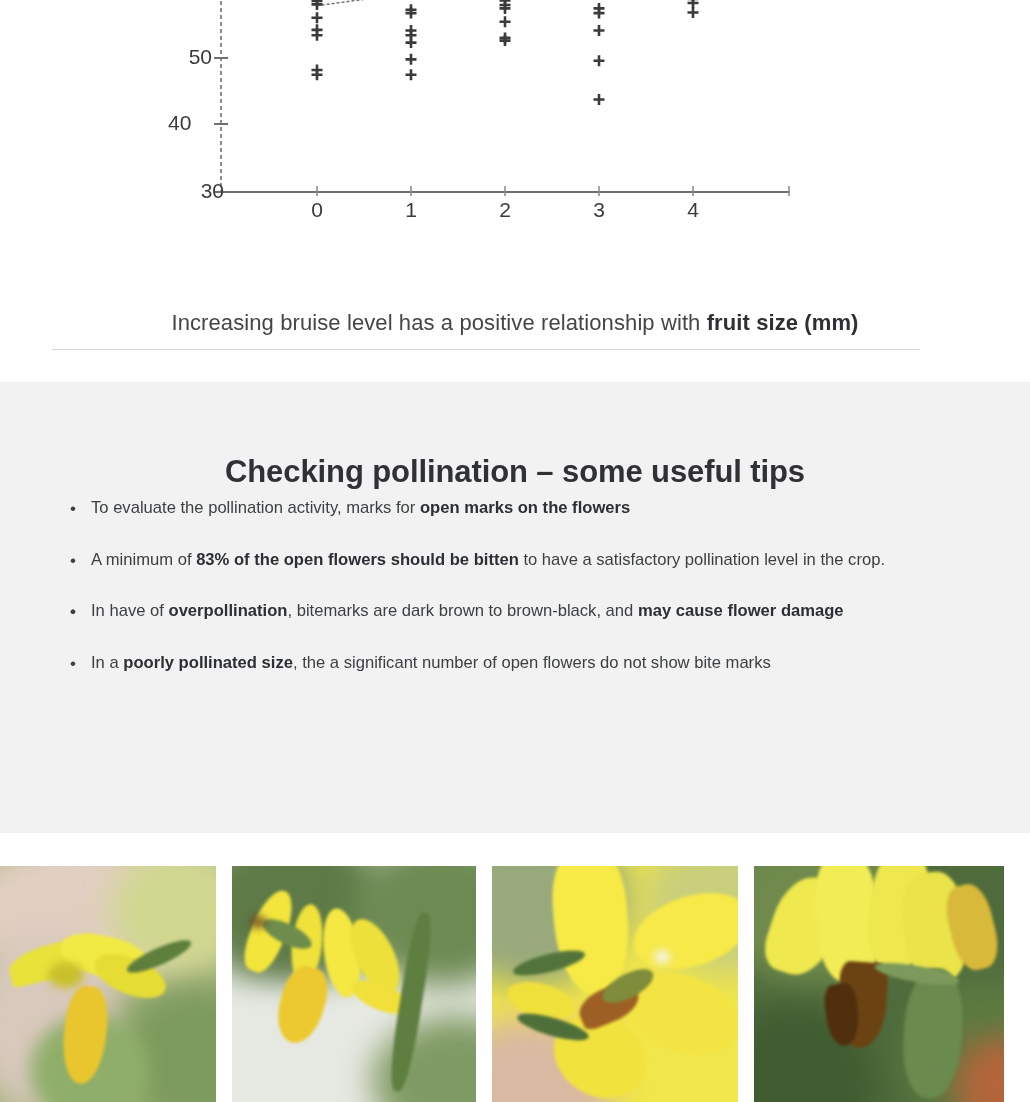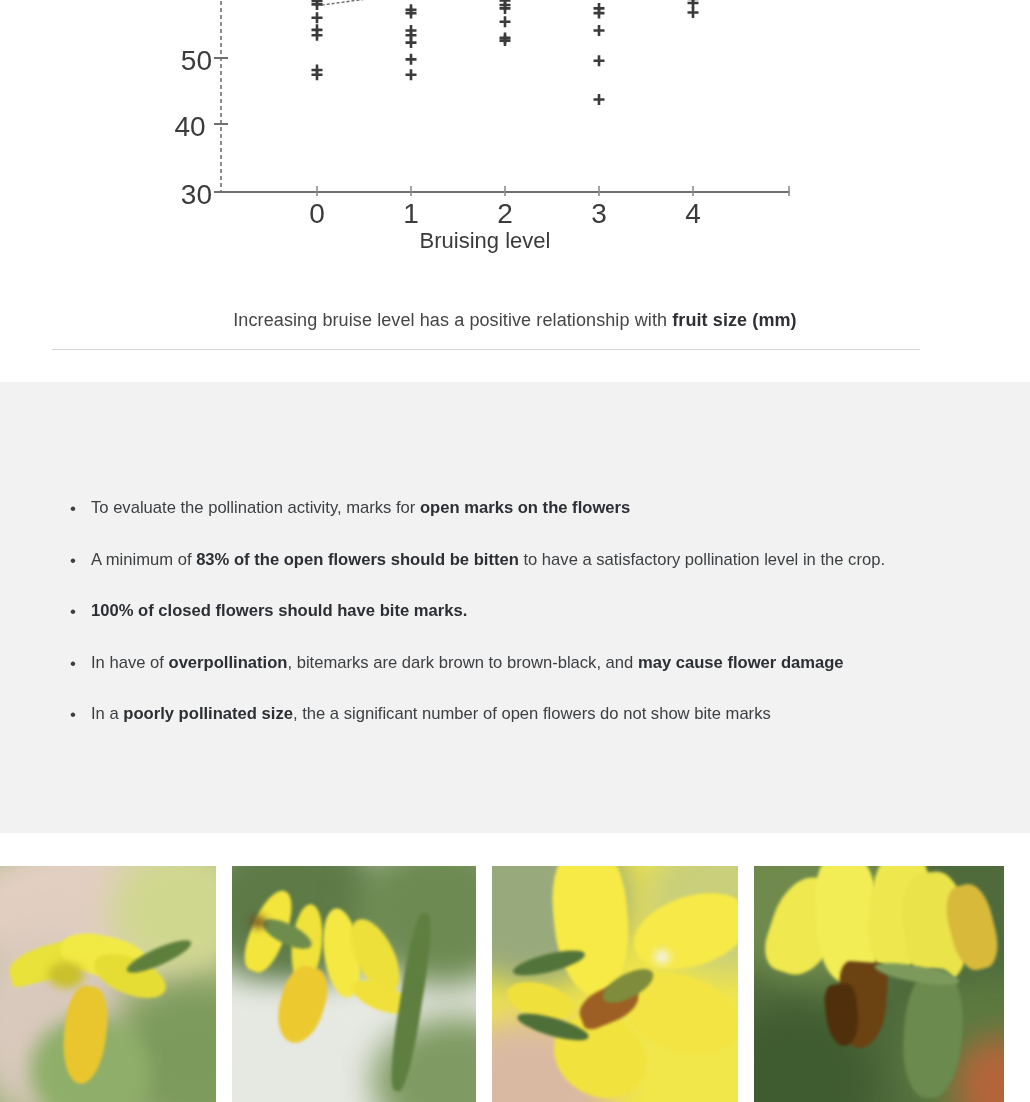--- a/index.html
+++ b/index.html
@@ -33,27 +33,27 @@
     overflow:hidden;
   }
 
   .x-axis-title{
     position:absolute;left:0;top:228px;width:970px;
     text-align:center;
     font-size:22px;color:#3b3b3b;
   }
 
   .tick-label{
-    position:absolute;font-size:28px;color:#3b3b3b;
+    position:absolute;font-size:21px;color:#3b3b3b;
     text-align:center;width:40px;
   }
 
   .caption{
     position:absolute;left:0;top:310px;width:1030px;
-    text-align:center;font-size:18px;color:#454545;
+    text-align:center;font-size:22px;color:#454545;
     letter-spacing:.1px;
   }
   .caption b{font-weight:700;color:#2f3033;}
 
   .divider{
     position:absolute;left:52px;top:349px;width:868px;height:1px;
     background:#d6d6d6;
   }
 
   
@@ -169,38 +169,38 @@
       
     </div>
 
     <div class="tick-label" style="left:297px;top:198px;">0</div>
     <div class="tick-label" style="left:391px;top:198px;">1</div>
     <div class="tick-label" style="left:485px;top:198px;">2</div>
     <div class="tick-label" style="left:579px;top:198px;">3</div>
     <div class="tick-label" style="left:673px;top:198px;">4</div>
 
     <div class="tick-label" style="left:168px;top:45px;width:44px;text-align:right;">50</div>
-    <div class="tick-label" style="left:168px;top:111px;width:44px;text-align:center;">40</div>
-    <div class="tick-label" style="left:168px;top:179px;width:44px;text-align:right;">30</div>
-
-    <div class="x-axis-title">Bruising level</div>
+    <div class="tick-label" style="left:168px;top:111px;width:44px;text-align:left;">40</div>
+    <div class="tick-label" style="left:180px;top:179px;width:44px;text-align:right;">30</div>
+
   </div>
 
   <div class="caption">
     <span>Increasing bruise level has a positive relationship with </span><b>fruit size (mm)</b>
   </div>
 
   <div class="divider"></div>
 </section>
 
 <section class="tips-section">
+  <h2 class="tips-heading">Checking pollination – some useful tips</h2>
   <ul class="tips-list" id="tips-list">
       <li><span class="bullet">•</span><span>To evaluate the pollination activity, marks for </span><b>open marks on the flowers</b></li>
       <li><span class="bullet">•</span><span>A minimum of </span><b>83% of the open flowers should be bitten</b><span> to have a satisfactory pollination level in the crop.</span></li>
-      <li><span class="bullet">•</span><b>100% of closed flowers should have bite marks.</b></li>
+      <li><span class="bullet">•</span></li>
       <li><span class="bullet">•</span><span>In have of </span><b>overpollination</b><span>, bitemarks are dark brown to brown-black, and </span><b>may cause flower damage</b></li>
       <li><span class="bullet">•</span><span>In a </span><b>poorly pollinated size</b><span>, the a significant number of open flowers do not show bite marks</span></li>
     </ul>
 </section>
 
 <section class="photo-strip">
 
   <div class="photo" style="left:0;width:216px;">
     <div class="scene" style="background:#9fb077;">
       <div class="blob soft" style="left:-40px;top:-30px;width:270px;height:150px;background:#e2cfc2;"></div>

